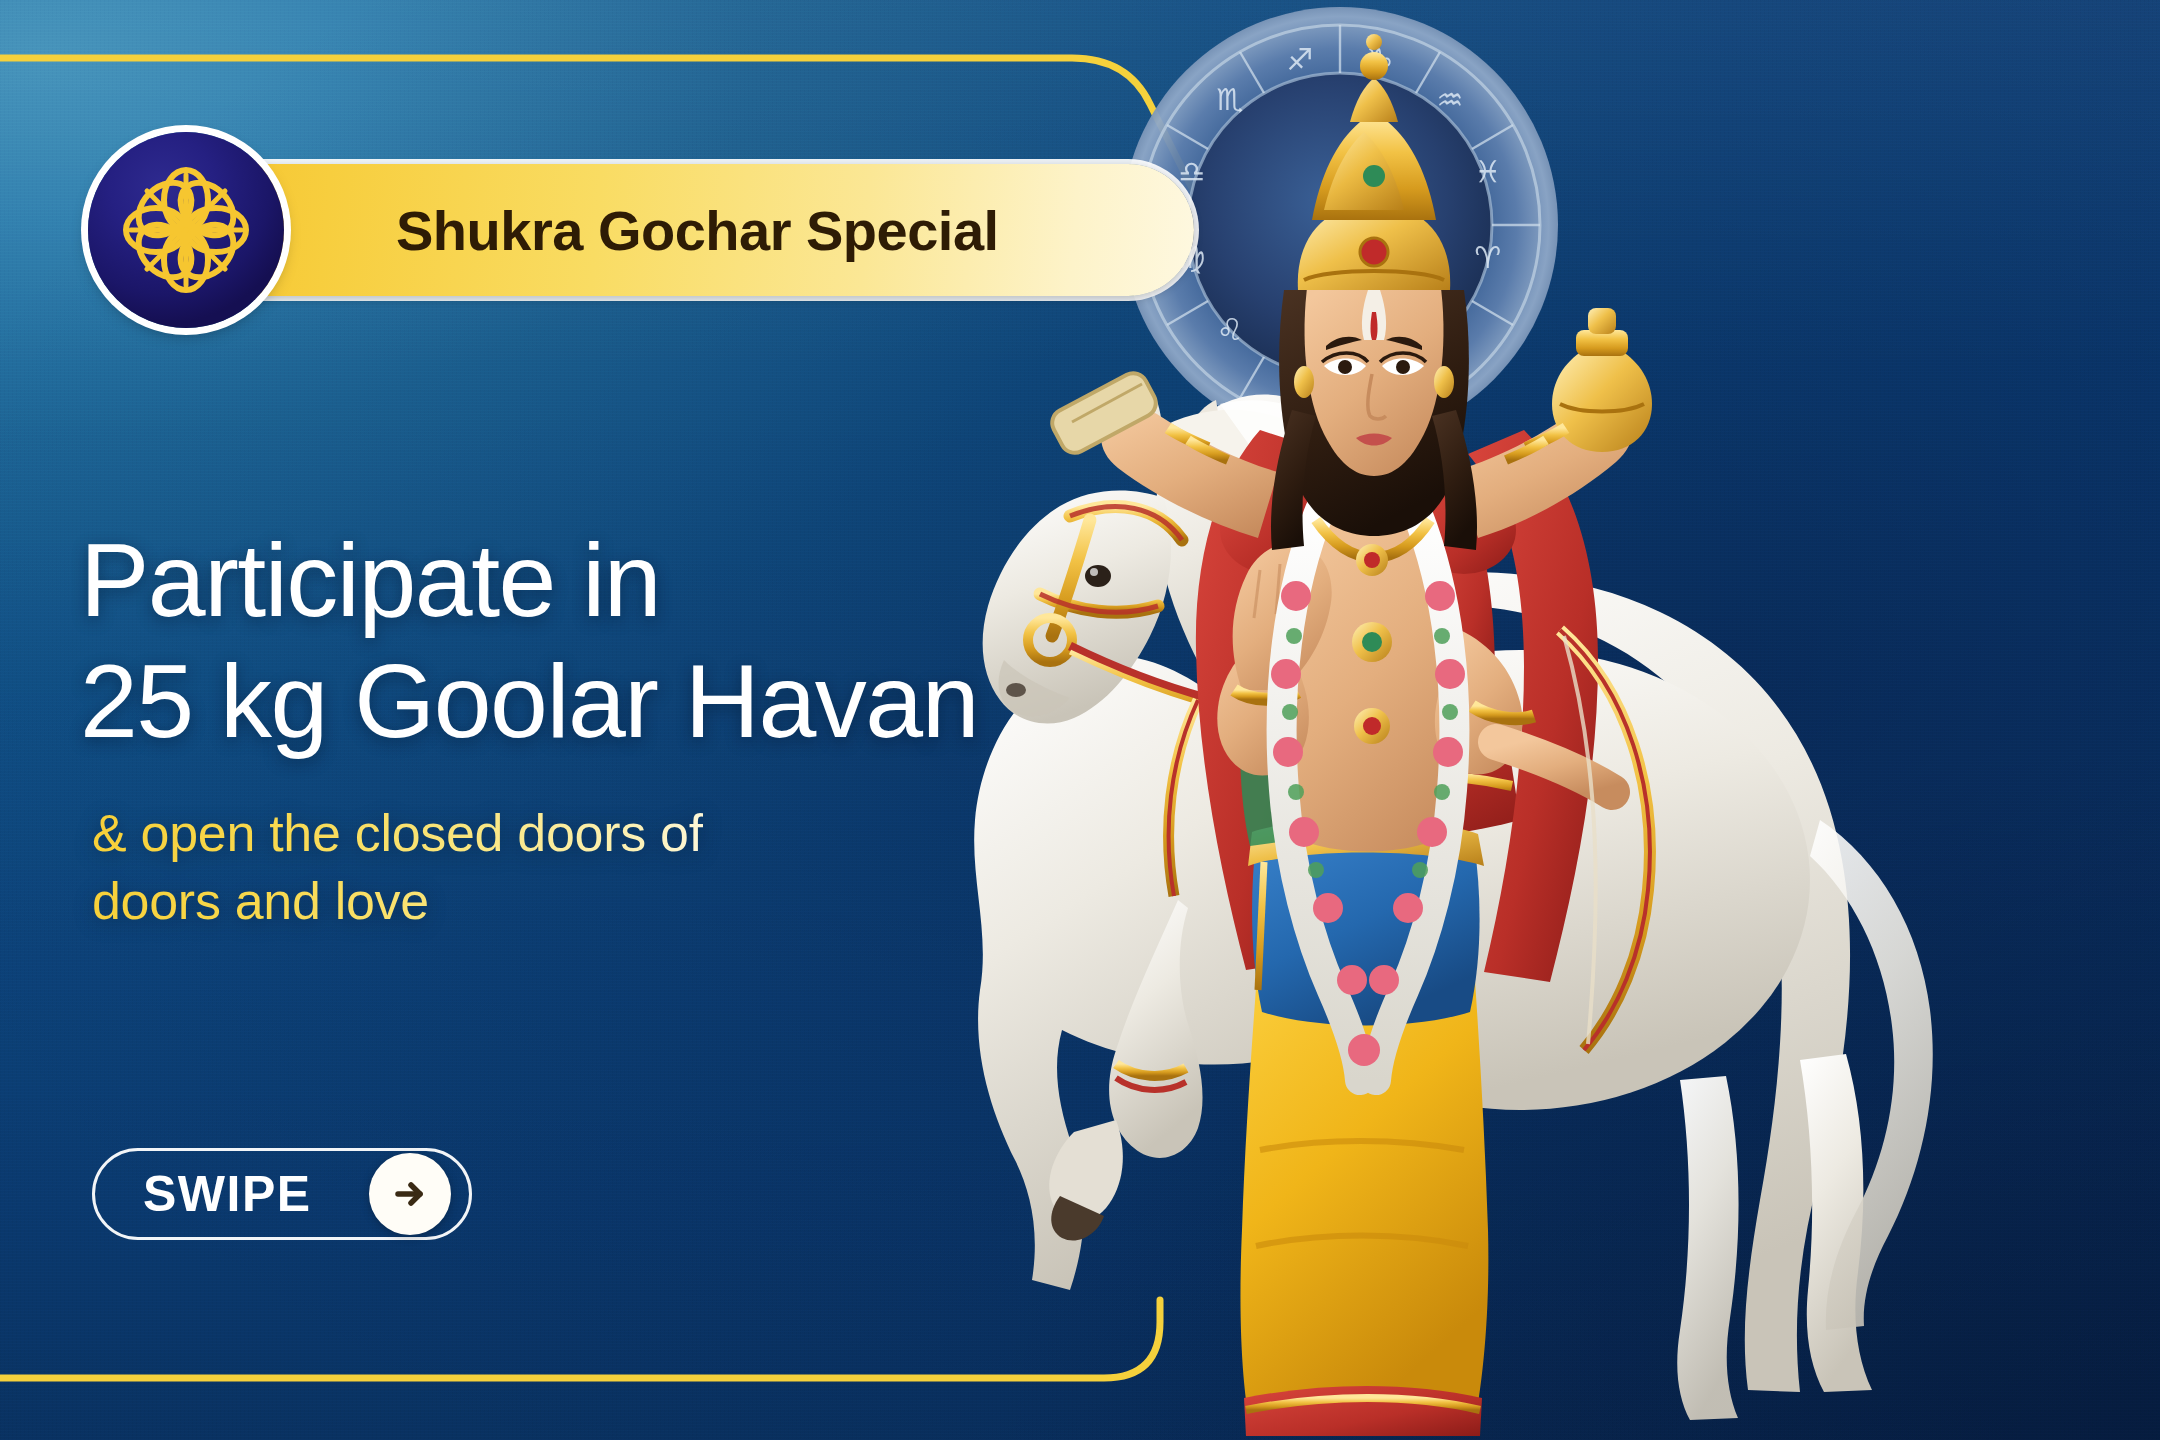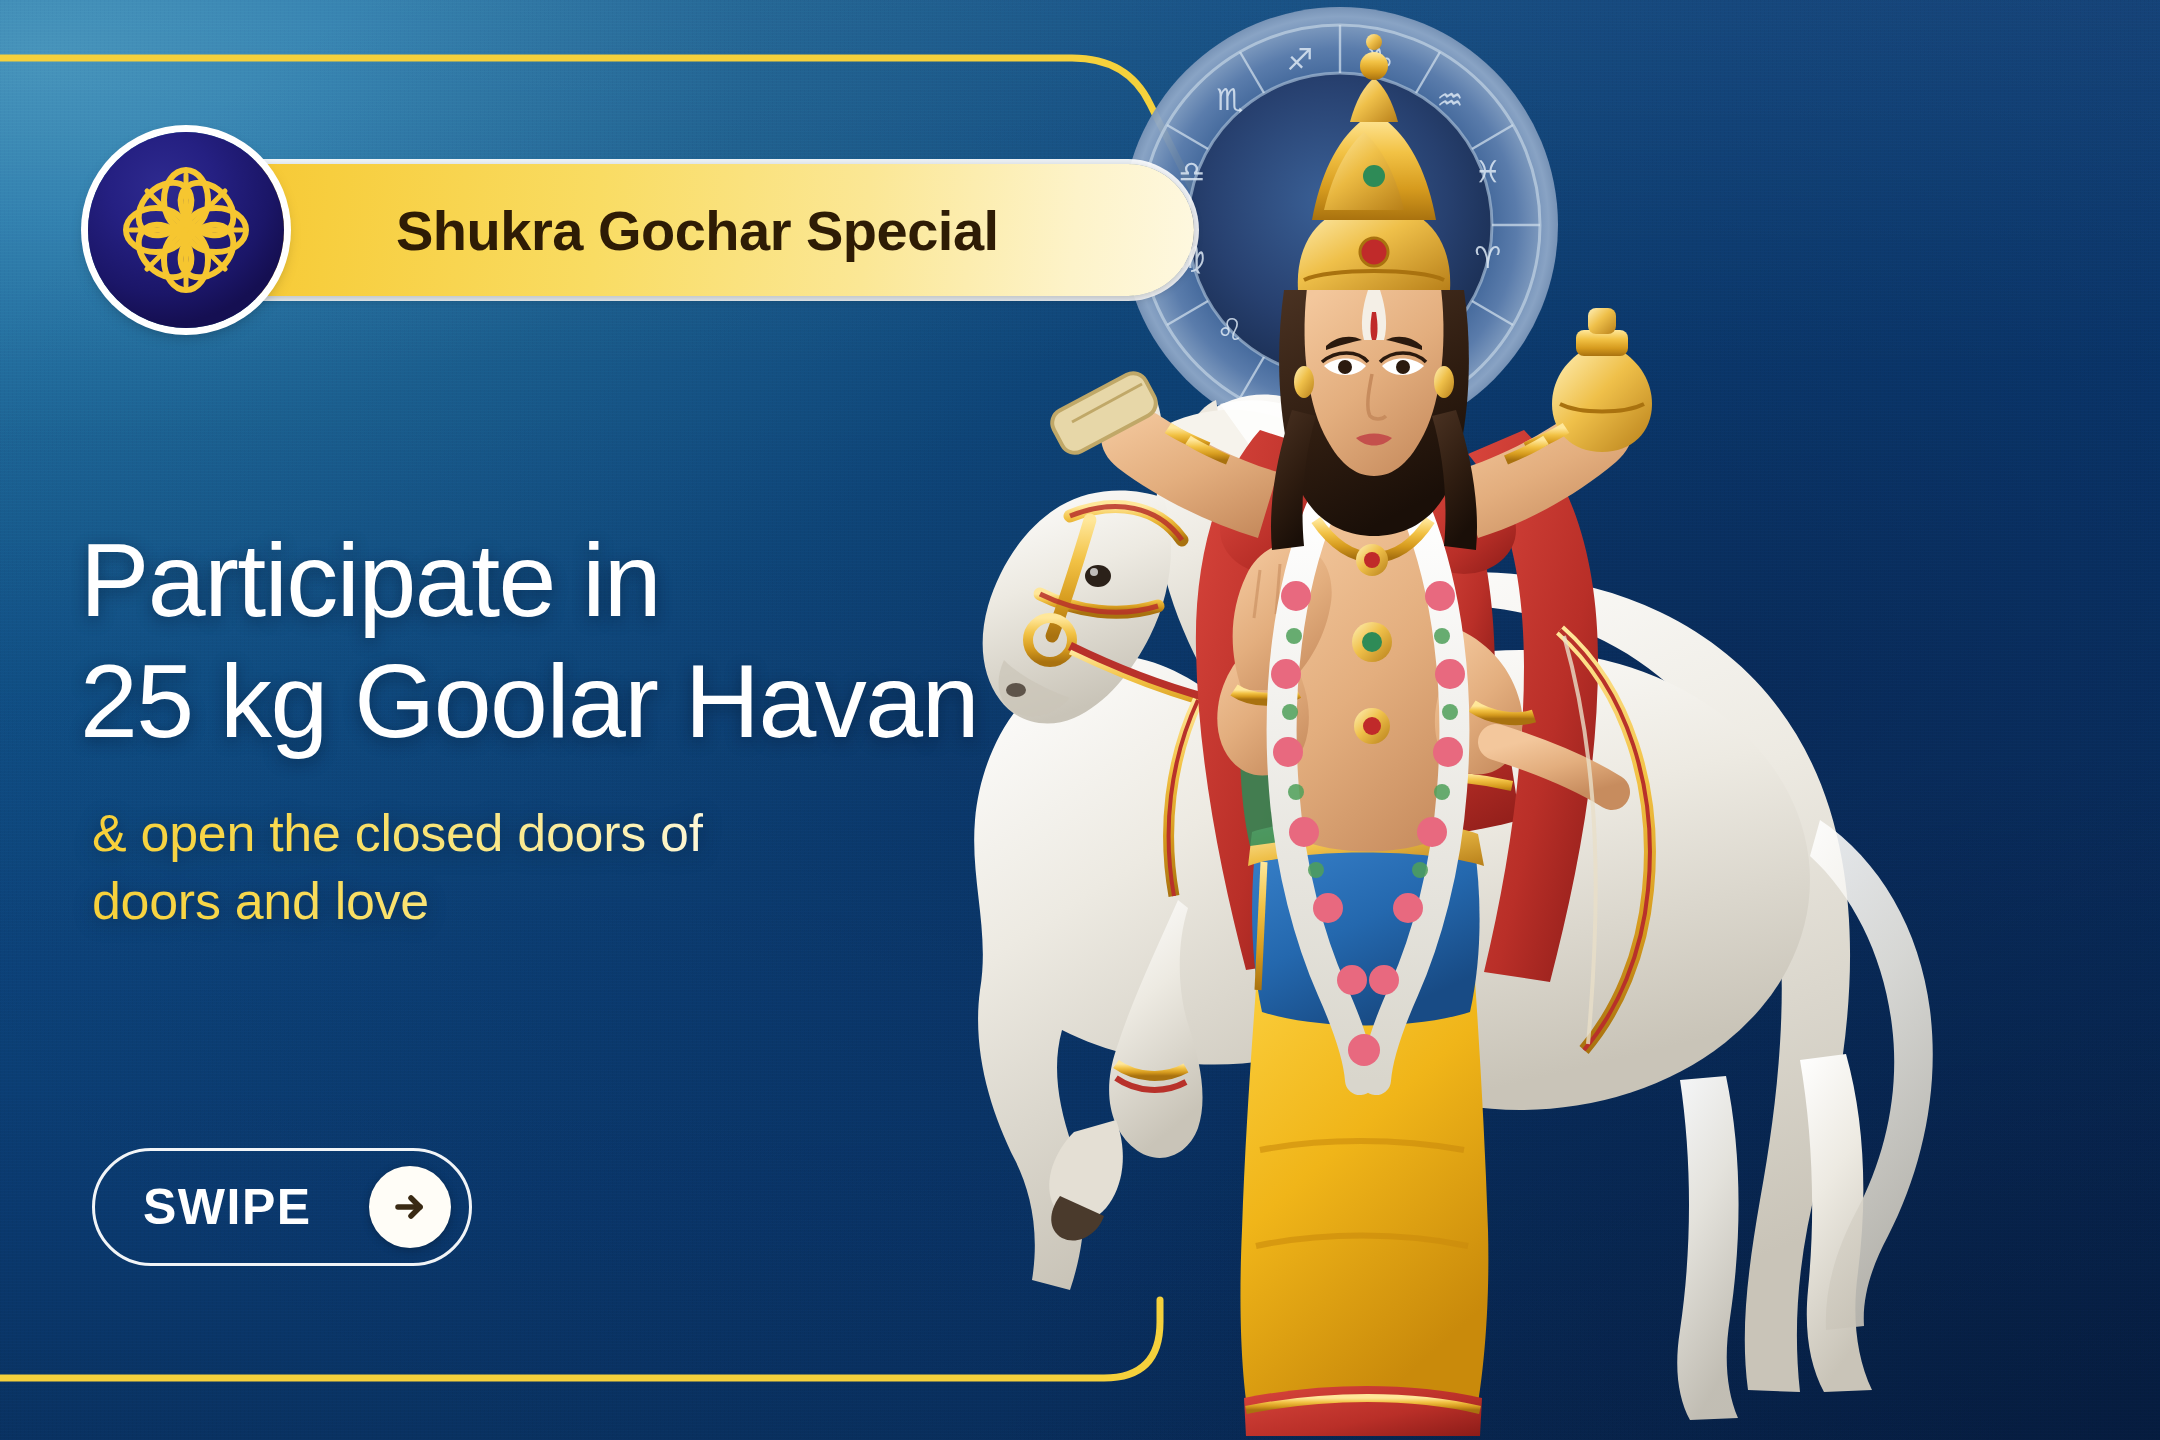--- a/index.html
+++ b/index.html
@@ -72,21 +72,21 @@
     white-space:nowrap;
     background:linear-gradient(95deg, #F7D038 0%, #F8D94F 30%, #FAE680 62%, #FCF1B6 88%, #FEF8DC 100%);
     -webkit-background-clip:text; background-clip:text; color:transparent;
     filter:drop-shadow(0 3px 10px rgba(2,18,42,.45));
   }
   .subhead .ln { display:block; }
 
   
   .swipe-btn {
     position:absolute; left:92px; top:1148px; z-index:6;
-    width:380px; height:118px; border-radius:59px;
+    width:380px; height:92px; border-radius:59px;
     border:3px solid rgba(255,255,255,.95);
     display:flex; align-items:center; background:transparent;
   }
   .swipe-label {
     margin-left:48px; color:#FFFFFF; font-size:50px; font-weight:700;
     letter-spacing:1.5px;
   }
   .swipe-circle {
     position:absolute; right:18px; top:50%; transform:translateY(-50%);
     width:82px; height:82px; border-radius:50%;

